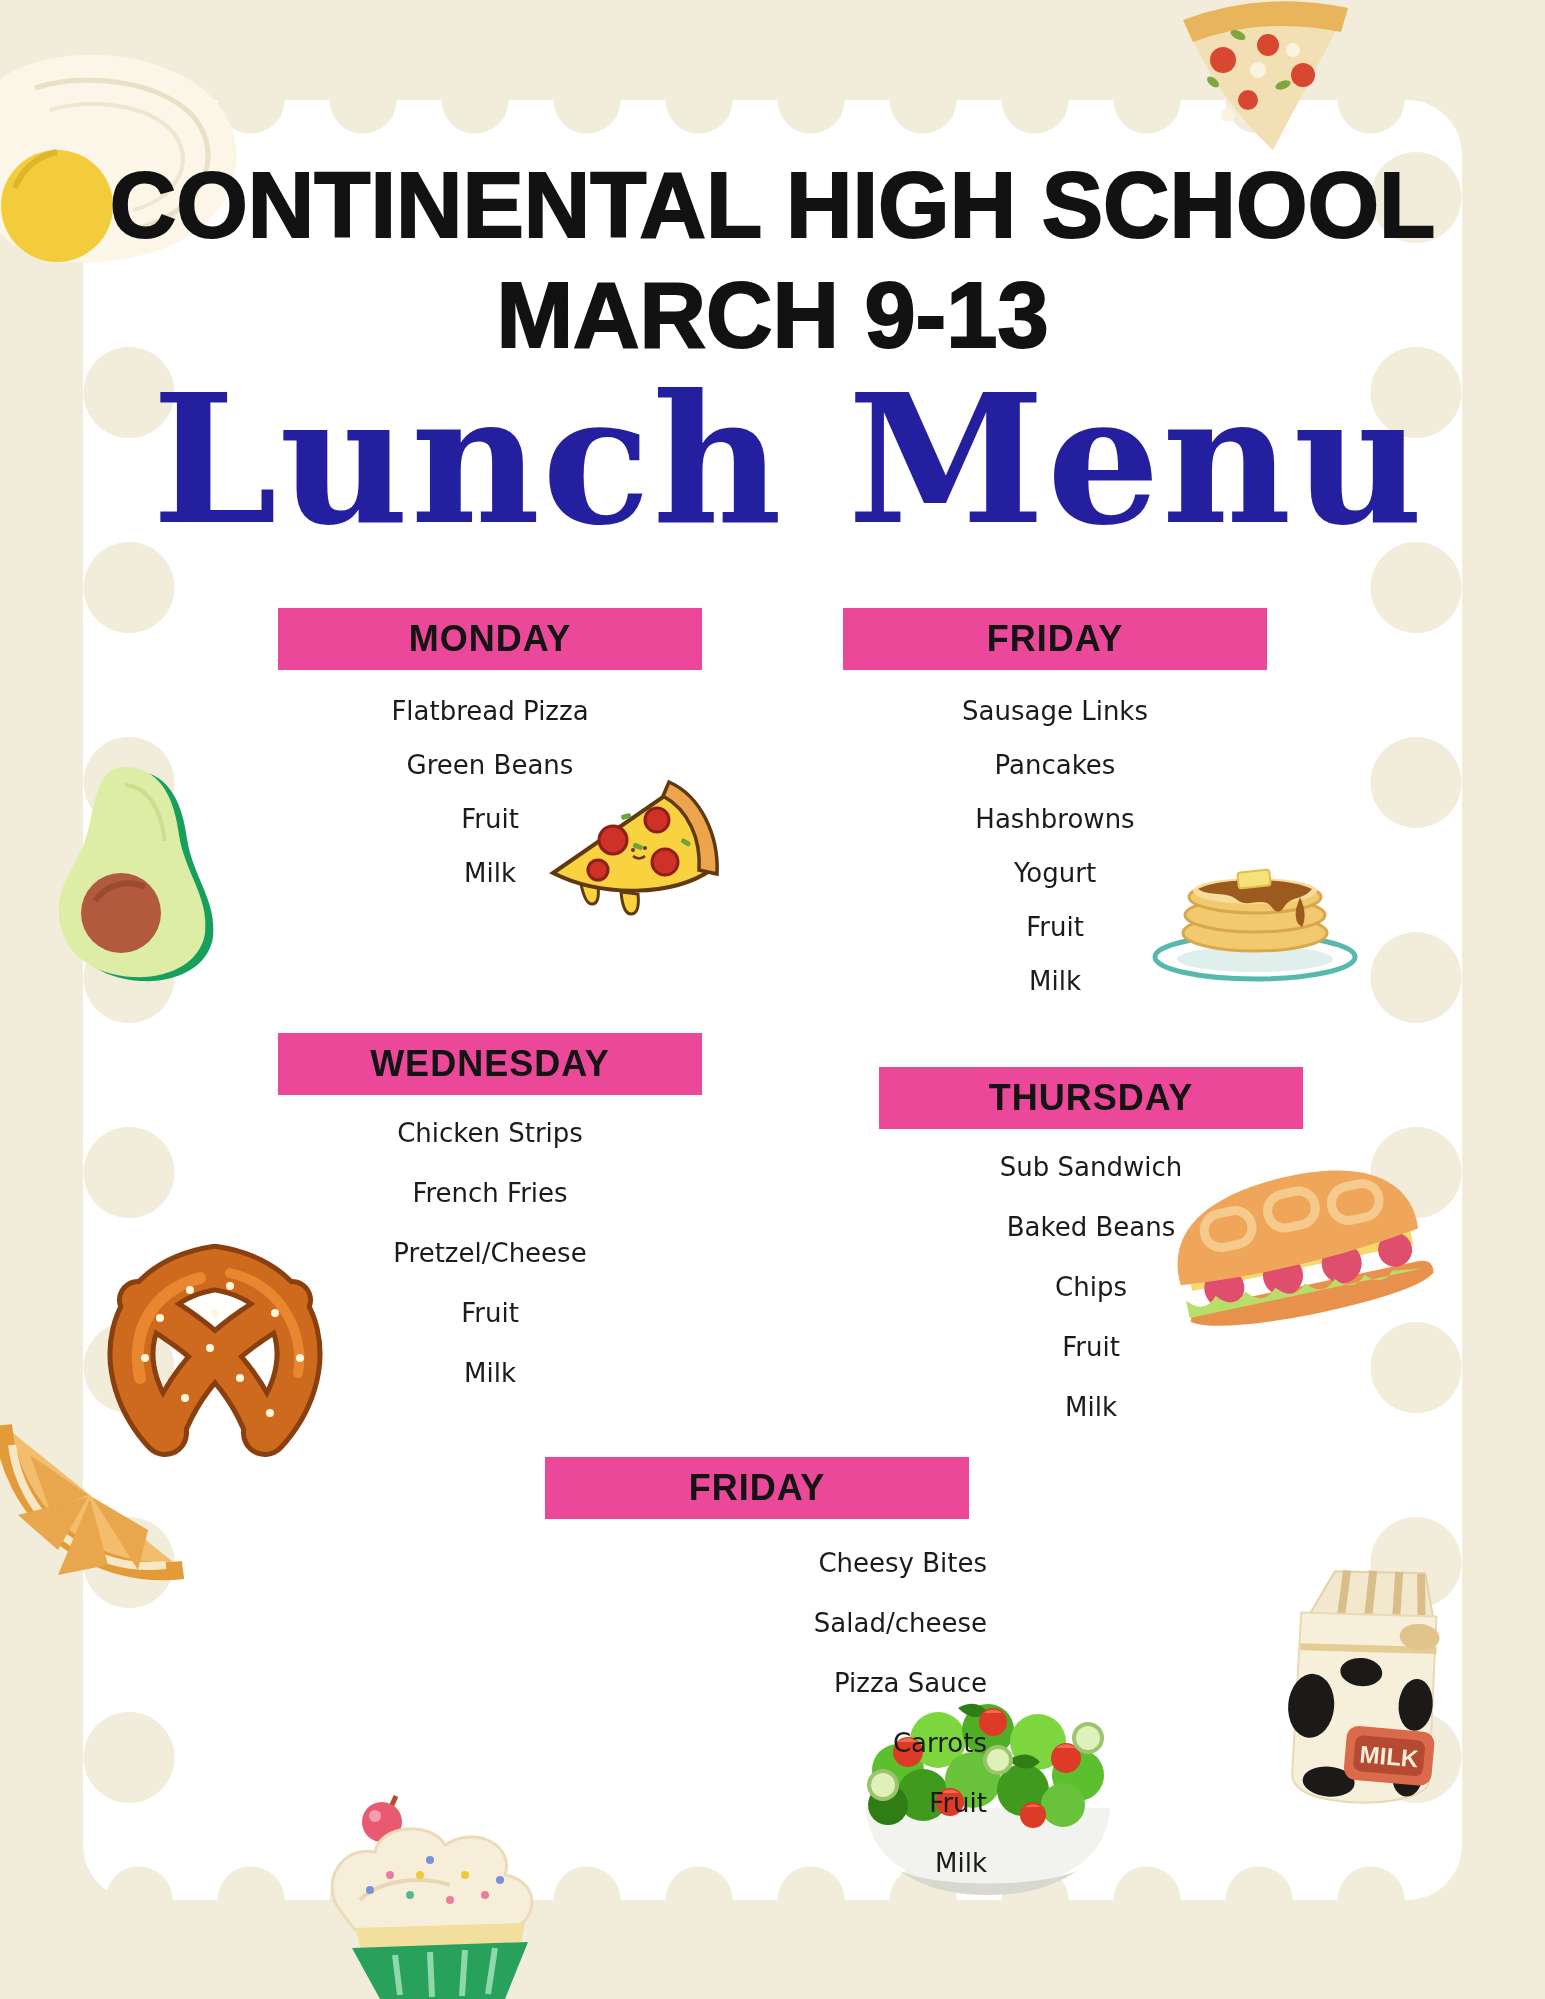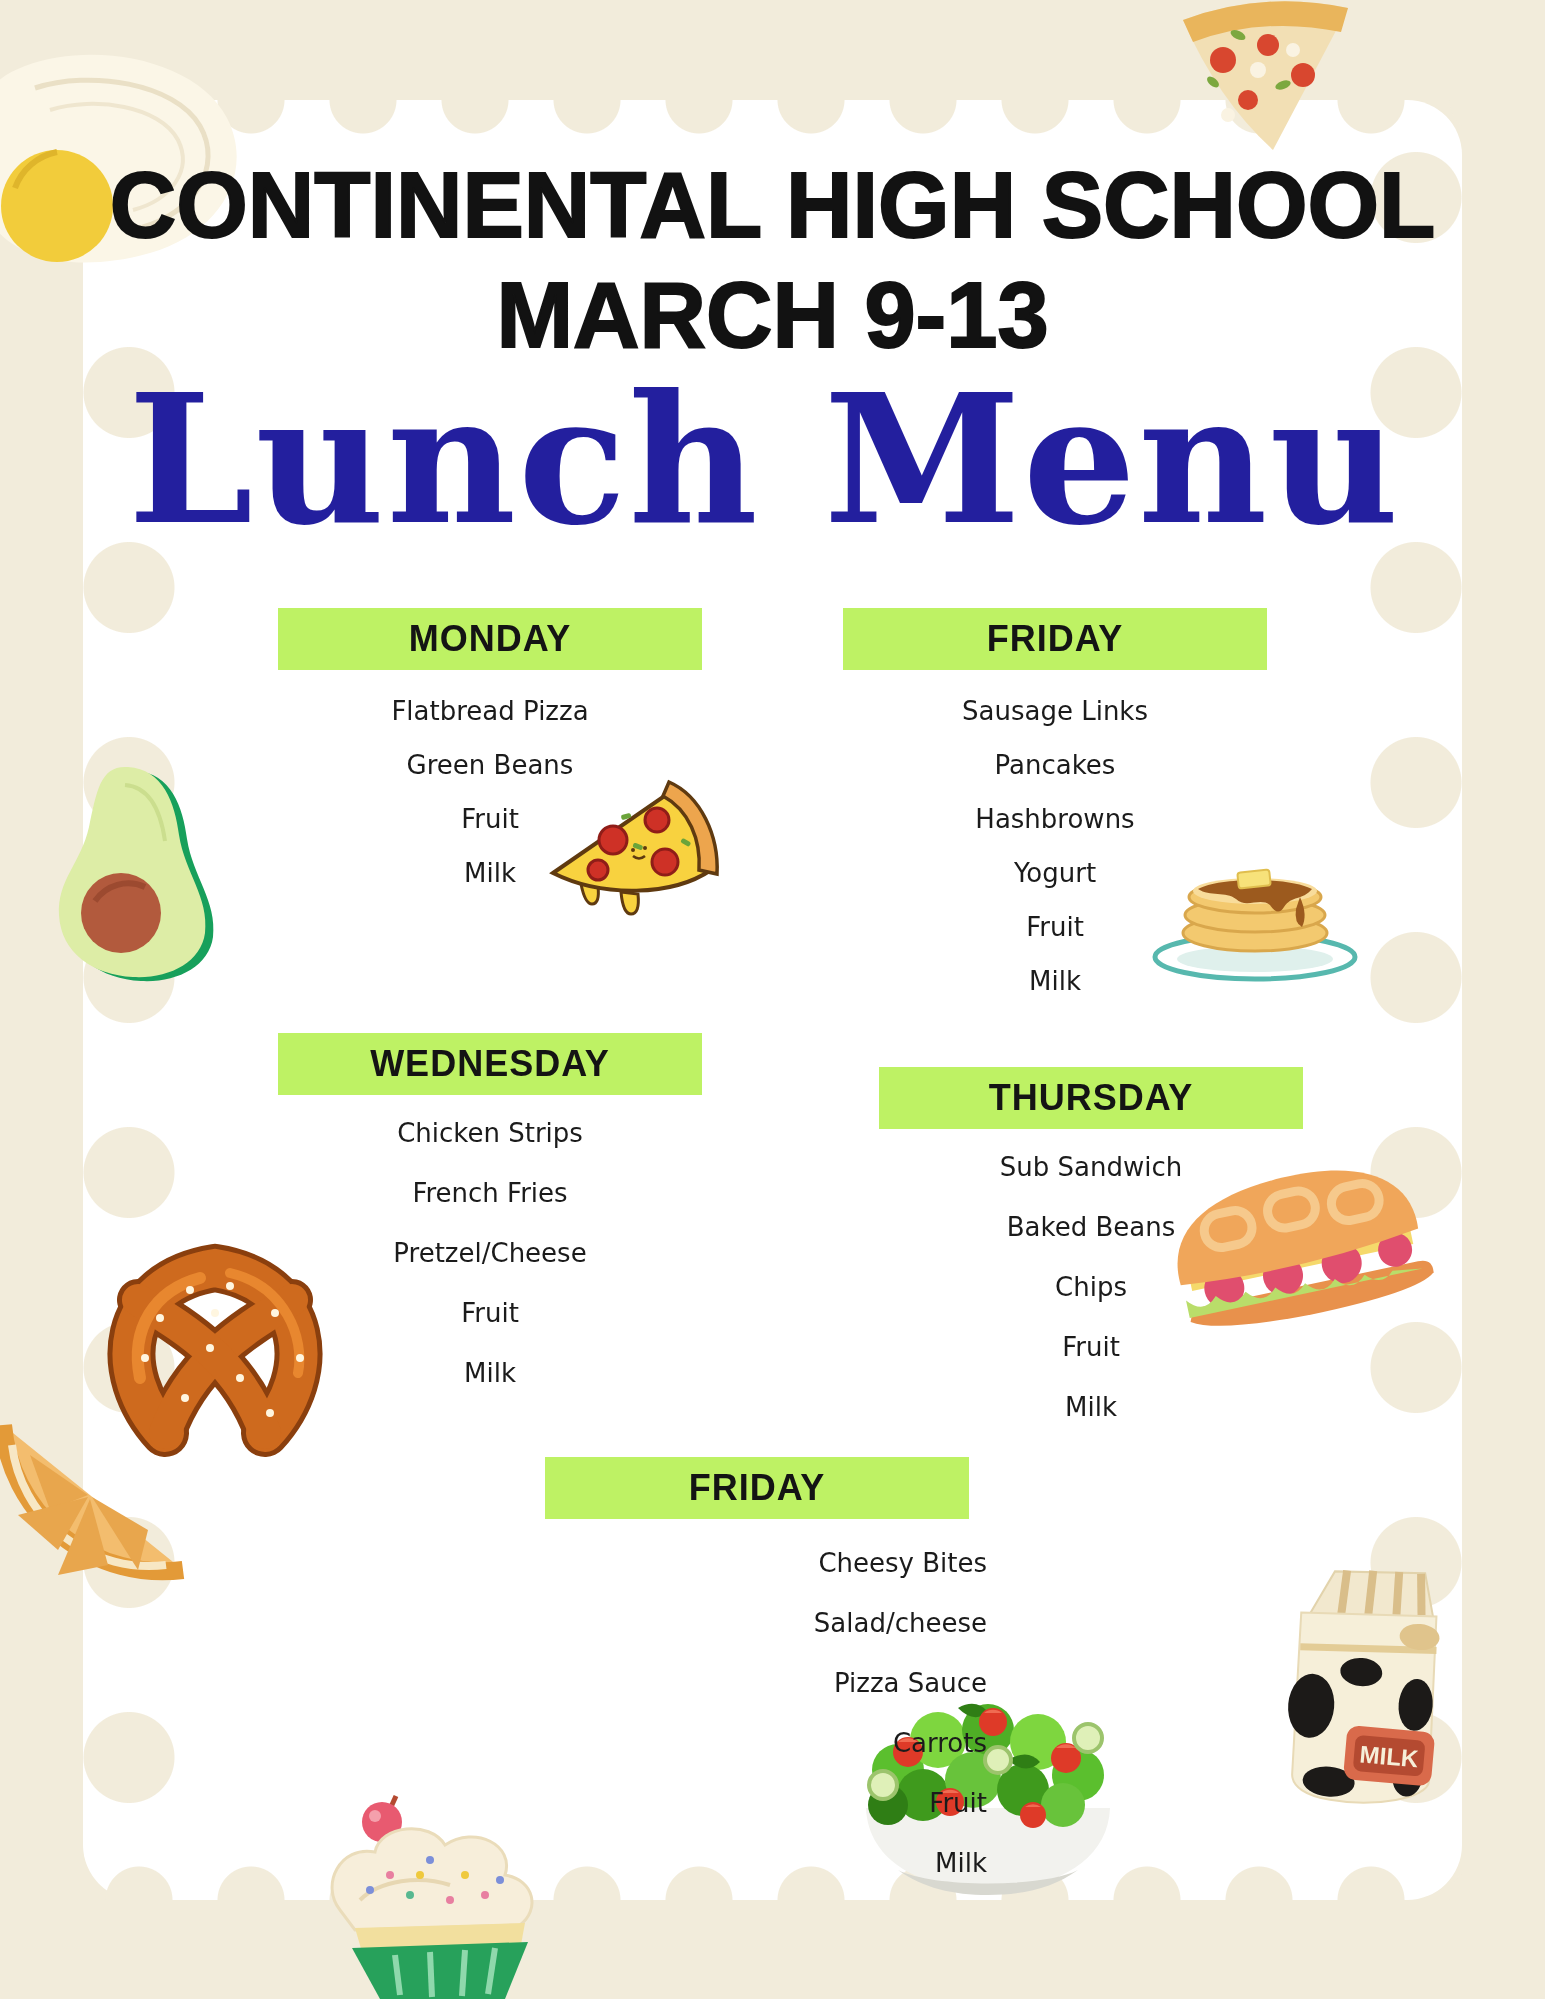--- a/index.html
+++ b/index.html
@@ -26,32 +26,32 @@
   .sc-right{left:1367px;top:100px;width:95px;height:1800px;
     background:radial-gradient(circle at 49px 50%,#F2ECDB 45px,rgba(0,0,0,0) 46px);
     background-size:95px 195px;background-repeat:repeat-y;}
 
   .header{
     position:absolute;left:80px;top:150px;width:1385px;text-align:center;z-index:3;
     font-weight:900;font-size:92px;line-height:110px;color:#121212;
     -webkit-text-stroke:2px #121212;letter-spacing:0px;
   }
   .lunch-title{
-    position:absolute;left:72px;top:360px;width:1385px;text-align:center;z-index:3;
+    position:absolute;left:96px;top:360px;width:1385px;text-align:center;z-index:3;
     font-family:"DejaVu Serif",serif;font-weight:bold;
     font-size:178px;line-height:200px;color:#231F9E;letter-spacing:2px;
   }
   .day{position:absolute;width:460px;text-align:center;z-index:3;}
   .day-monday{left:260px;top:608px;}
   .day-tuesday{left:825px;top:608px;}
   .day-wednesday{left:260px;top:1033px;}
   .day-thursday{left:861px;top:1033px;margin-top:34px;}
   .day-friday{left:527px;top:1457px;}
   .banner{
-    width:424px;height:62px;margin:0 auto;background:#bef264;
+    width:424px;height:62px;margin:0 auto;background:#ec4899;
     display:flex;align-items:center;justify-content:center;
     font-weight:800;font-size:36px;letter-spacing:1px;color:#141414;
   }
   .items{margin-top:14px;font-family:"DejaVu Sans",sans-serif;font-size:26px;color:#1B1B1B;}
   .row1 .items{line-height:54px;}
   .row2 .items{margin-top:8px;line-height:60px;}
   .day-friday .items{line-height:60px;text-align:right;}
   .deco{position:absolute;z-index:2;pointer-events:none;}
   svg{display:block;}
 </style>

